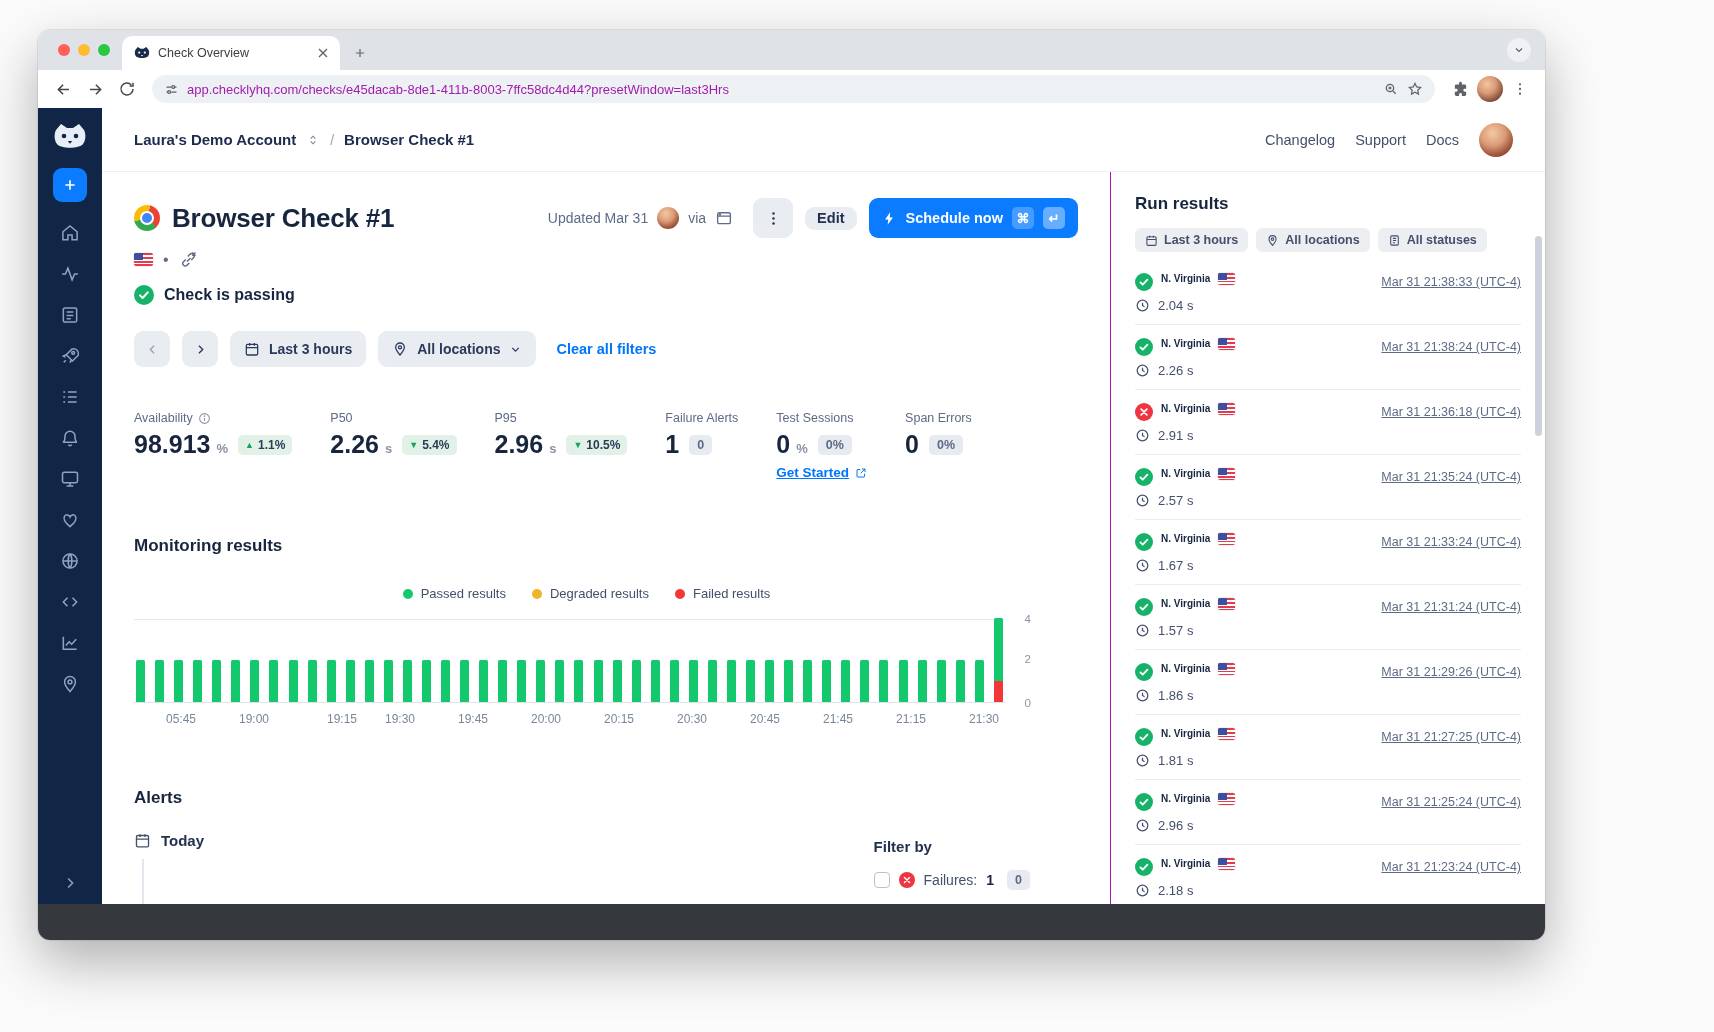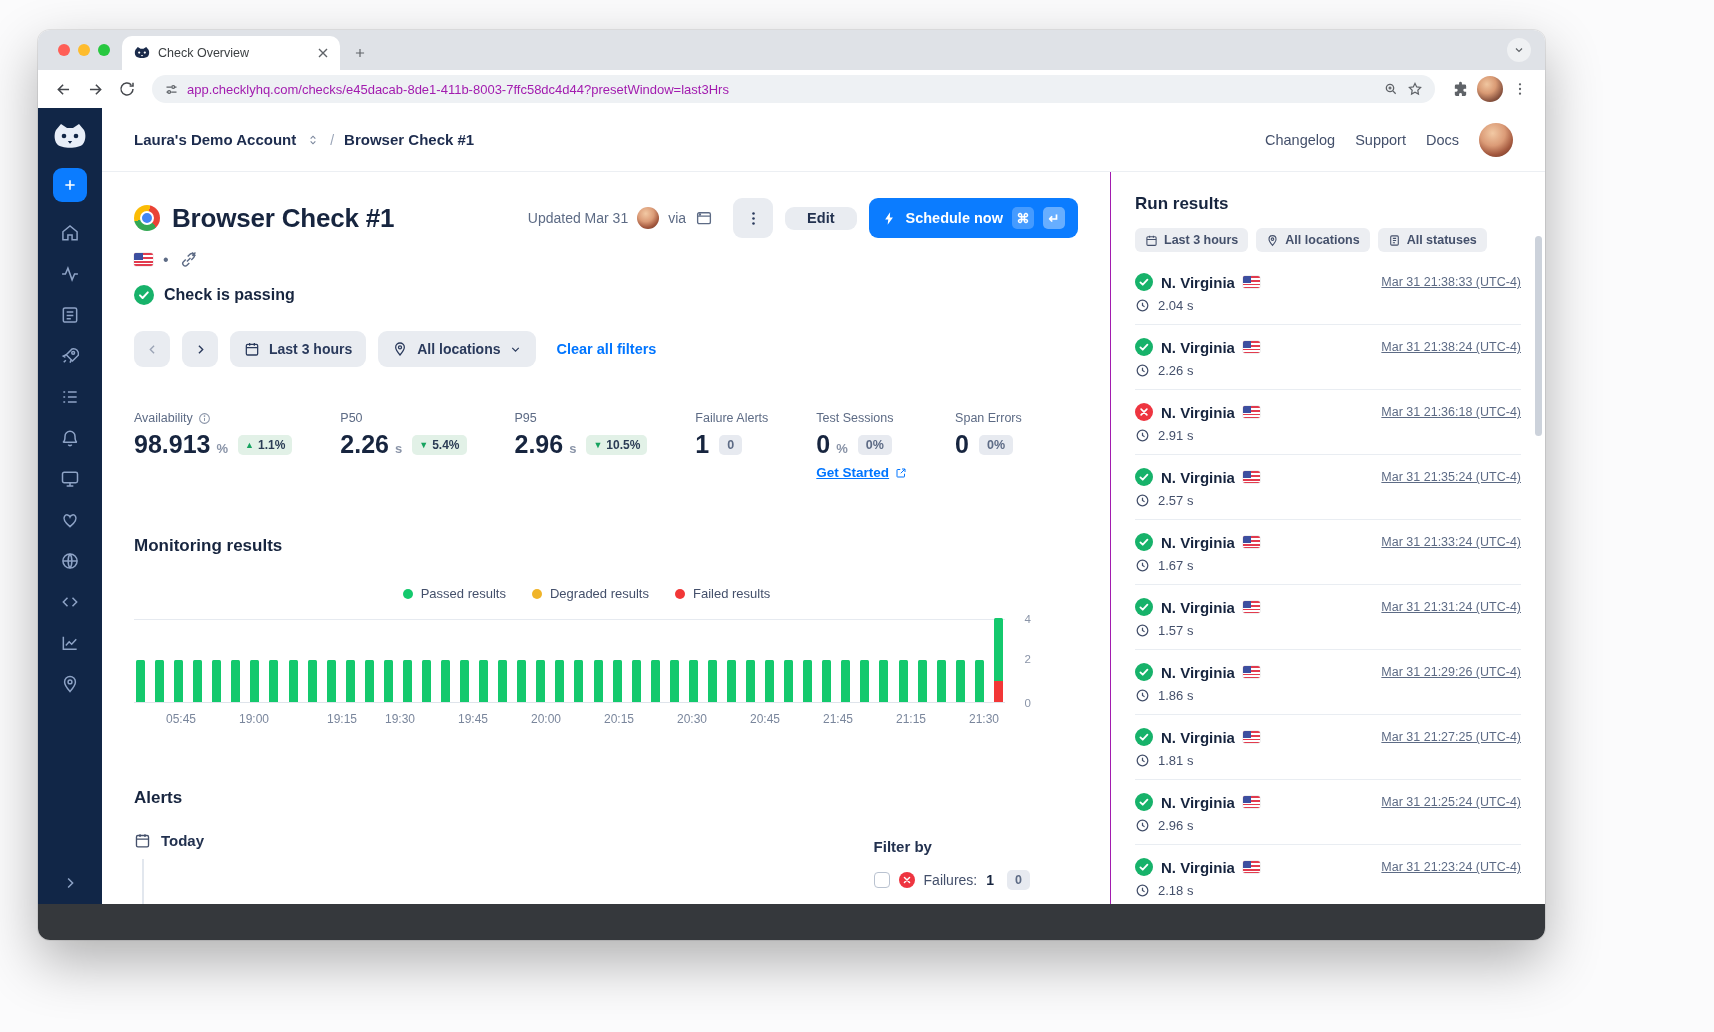--- a/index.html
+++ b/index.html
@@ -51,40 +51,40 @@
   
   .title-row{display:flex;align-items:center;margin-top:26px}
   .title-left{display:flex;align-items:center;gap:12px}
   .chrome-icon{width:26px;height:26px;border-radius:50%;background:conic-gradient(from 135deg,#34a853 0 120deg,#fbbc05 0 240deg,#ea4335 0 360deg);position:relative;flex-shrink:0}
   .chrome-icon::after{content:"";position:absolute;inset:6px;border-radius:50%;background:#4285f4;border:2.5px solid #fff}
   h1{font-size:26px;font-weight:700;color:#17253f;letter-spacing:-.2px}
   .updated-group{margin-left:auto;display:flex;align-items:center;gap:9px;color:#5d6b85;font-size:14px;margin-right:20px}
   .avatar-xs{width:22px;height:22px;border-radius:50%;background:radial-gradient(circle at 40% 30%,#f2c9a4 0%,#db9b77 40%,#a3583e 68%,#5e2f22 100%)}
   .title-actions{display:flex;align-items:center;gap:12px}
   .icon-btn{width:40px;height:40px;border-radius:9px;background:#e9ecf1;display:flex;align-items:center;justify-content:center;color:#2a3a5c;cursor:pointer}
-  .btn-edit{height:23px;padding:0 22px;border-radius:9px;background:#e9ecf1;color:#22314f;font-weight:700;font-size:14.5px;display:flex;align-items:center;cursor:pointer}
+  .btn-edit{height:23px;padding:0 12px;border-radius:9px;background:#e9ecf1;color:#22314f;font-weight:700;font-size:14.5px;display:flex;align-items:center;cursor:pointer}
   .btn-schedule{height:40px;padding:0 13px;border-radius:9px;background:#0b7cff;color:#fff;font-weight:700;font-size:14.5px;display:flex;align-items:center;gap:9px;cursor:pointer}
   .key{width:22px;height:22px;border-radius:5px;display:flex;align-items:center;justify-content:center;font-size:13px;color:#fff}
   .key.k1{background:rgba(255,255,255,.24)}.key.k2{background:rgba(255,255,255,.38)}
 
   .flag{width:19px;height:13px;border-radius:2px;position:relative;overflow:hidden;flex-shrink:0;
     background:repeating-linear-gradient(#e23b4e 0 1.9px,#fff 1.9px 3.8px);box-shadow:0 0 0 .5px rgba(0,0,0,.12)}
   .flag::after{content:"";position:absolute;left:0;top:0;width:8.5px;height:6.5px;background:#3c4fa0}
   .flag.small{width:17px;height:11.5px}
 
   .flag-row{display:flex;align-items:center;gap:10px;margin-top:12px;color:#5d6b85}
   .status-row{display:flex;align-items:center;gap:10px;margin-top:16px;font-size:16px;font-weight:700;color:#17253f}
 
   .filter-row{display:flex;align-items:center;gap:12px;margin-top:26px}
   .nav-sq{width:36px;height:36px;border-radius:9px;background:#e9ecf1;display:flex;align-items:center;justify-content:center;cursor:pointer}
   .pill{height:36px;border-radius:9px;background:#e9ecf1;display:flex;align-items:center;gap:9px;padding:0 14px;font-size:14px;font-weight:600;color:#2a3a5c;cursor:pointer}
   .clear-link{color:#0075ff;font-weight:700;font-size:14.5px;margin-left:8px}
 
   
-  .stats{display:flex;gap:48px;margin-top:44px;align-items:flex-start}
+  .stats{display:flex;gap:38px;margin-top:44px;align-items:flex-start}
   .stat-label{font-size:12.5px;color:#5d6b85;display:flex;gap:5px;align-items:center}
   .stat-line{display:flex;align-items:baseline;gap:6px;margin-top:7px}
   .stat-value{font-size:25px;font-weight:700;color:#17253f;line-height:1}
   .stat-unit{font-size:13px;color:#8a94a8;font-weight:600}
   .delta{background:#e2f1e7;border-radius:5px;padding:3px 7px;font-size:12px;font-weight:700;color:#2b3c55;display:flex;gap:4px;align-items:center;margin-left:4px;align-self:center}
   .delta .arr{color:#16a35f;font-size:9px}
   .badge-gray{background:#e7eaf0;border-radius:5px;padding:3px 8px;font-size:12.5px;font-weight:700;color:#5d6b85;margin-left:4px;align-self:center}
   .stat-link{margin-top:8px;font-size:13.5px;color:#0075ff;font-weight:700;text-decoration:underline;display:flex;gap:6px;align-items:center}
 
   
@@ -114,21 +114,21 @@
   .checkbox{width:16px;height:16px;border:1.5px solid #b9c2d0;border-radius:4px;background:#fff;cursor:pointer}
   .fail-count{font-weight:700;color:#17253f}
 
   
   .runpanel{width:435px;flex-shrink:0;border-left:1px solid #a21caf;padding:22px 24px 0;overflow:hidden;position:relative}
   .chips{display:flex;gap:8px;margin-top:14px}
   .chip{background:#eceef2;border-radius:6px;padding:5px 10px;font-size:12.5px;font-weight:600;color:#44506b;display:flex;align-items:center;gap:6px;cursor:pointer}
   .run-list{margin-top:8px}
   .run-row{padding:13px 0 11px;border-bottom:1px solid #e9edf2}
   .run-row-top{display:flex;align-items:center}
-  .run-loc{display:flex;align-items:center;gap:8px;font-size:15px;font-weight:700;color:#17253f}
+  .run-loc{display:flex;align-items:flex-start;gap:8px;font-size:10px;font-weight:700;color:#17253f}
   .status-dot{display:flex}
   .run-row .failed-ic{display:none}
   .run-row.failed .failed-ic{display:flex}
   .run-time{margin-left:auto;font-size:12.5px;color:#5d6b85;text-decoration:underline}
   .run-row-bottom{display:flex;align-items:center;gap:8px;margin-top:7px;font-size:13px;color:#44506b}
   .panel-scroll{position:absolute;right:3px;top:64px;width:7px;height:200px;border-radius:4px;background:#ccd2db;cursor:grab}
 
   .dock{height:36px;background:#35383c;flex-shrink:0}
 </style>
 </head>

